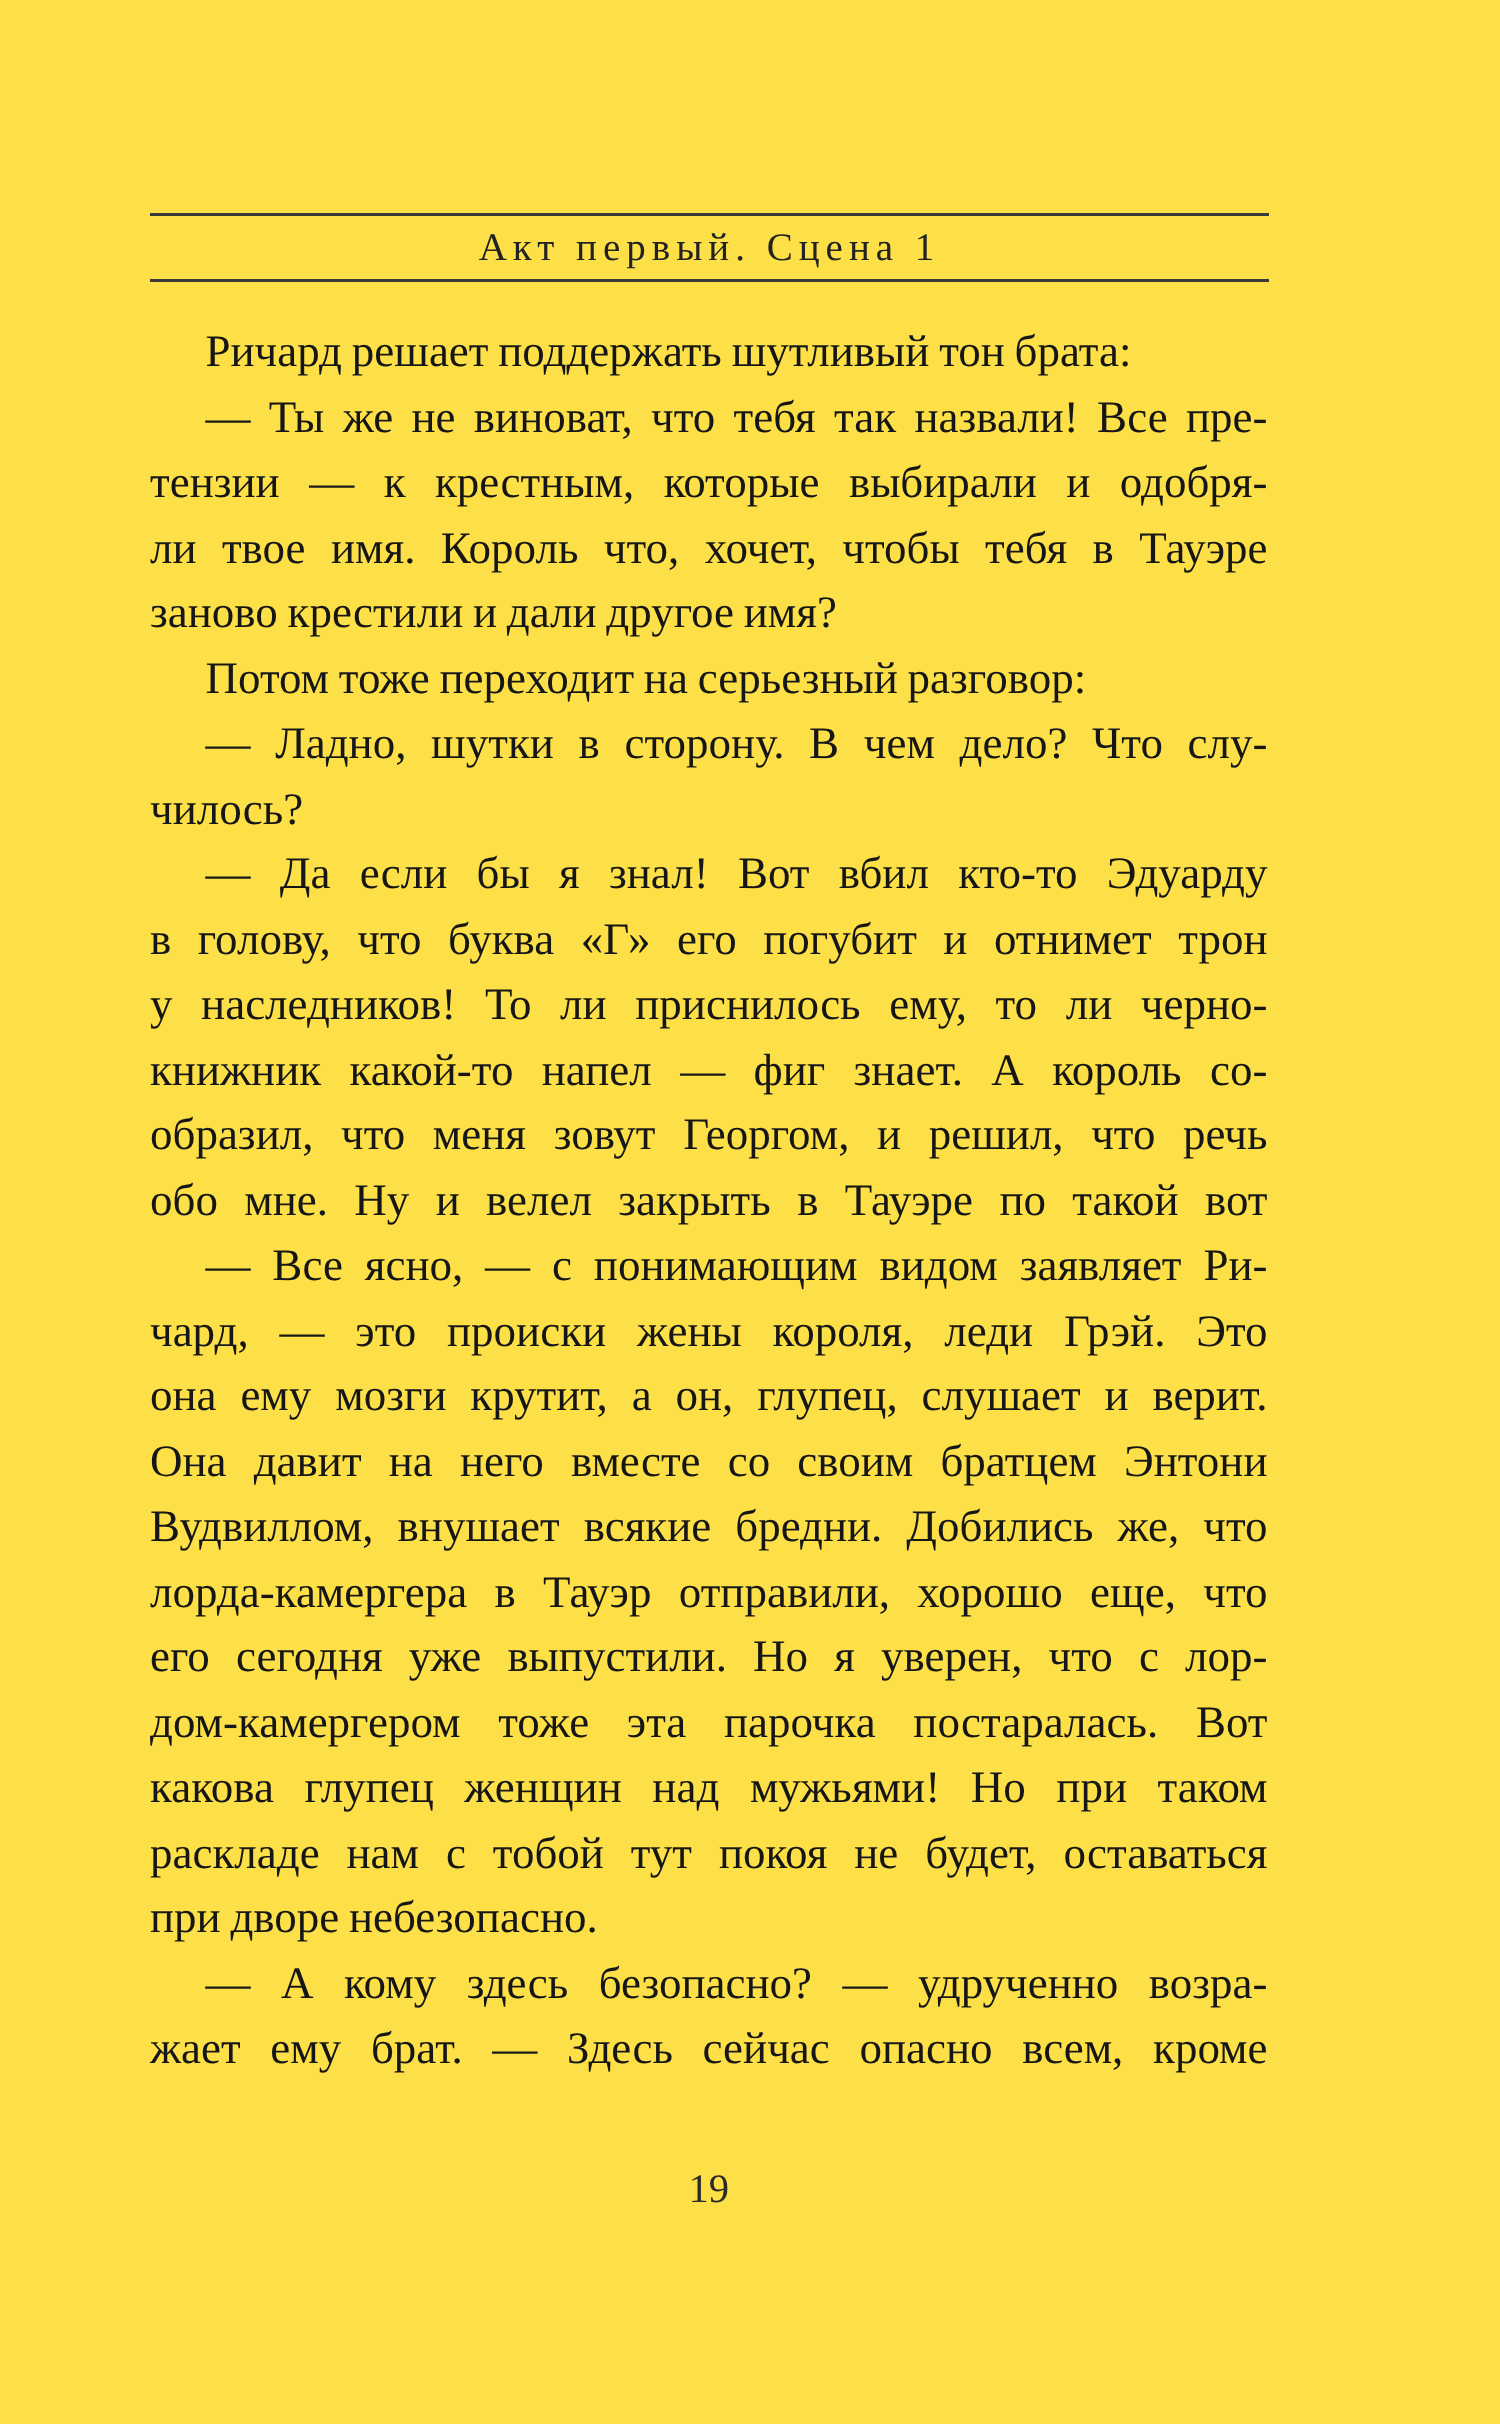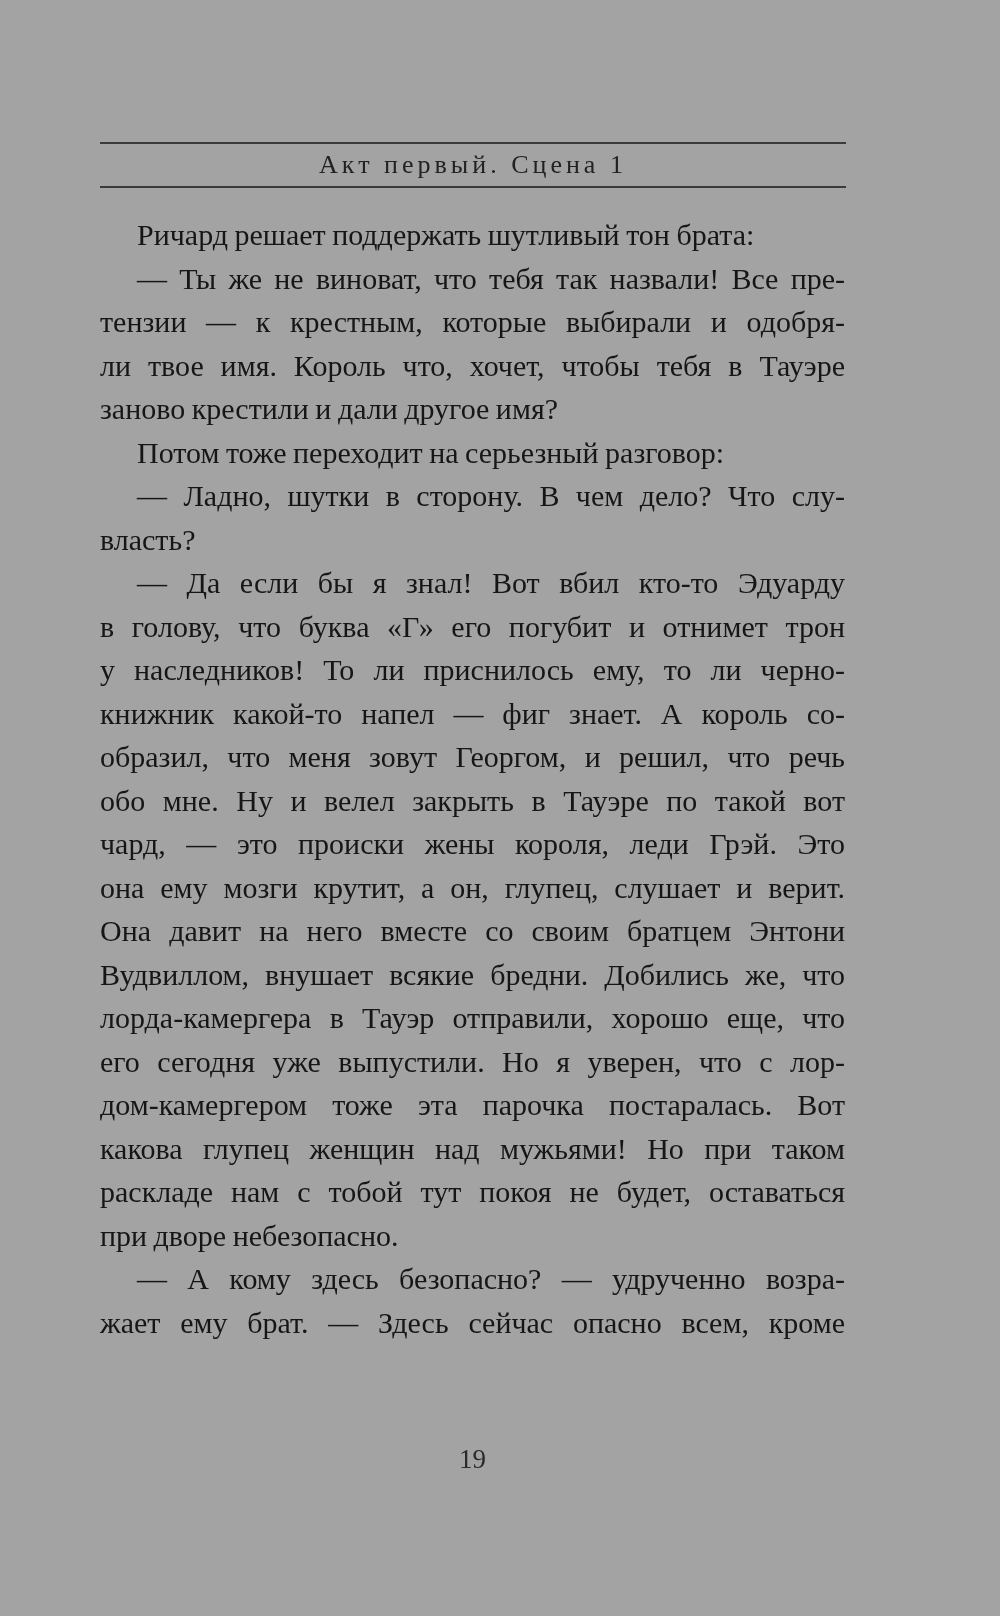--- a/index.html
+++ b/index.html
@@ -4,21 +4,21 @@
 <style>
   html, body {
     margin: 0;
     padding: 0;
     background: #ffffff;
   }
   #book-page {
     position: relative;
     width: 1000px;
     height: 1616px;
-    background: #a3a3a3;
+    background: #fde047;
     font-family: "Liberation Serif", "DejaVu Serif", serif;
     color: #1a1a1a;
     overflow: hidden;
   }
   .chapter-header {
     position: absolute;
     left: 100px;
     top: 142px;
     width: 746px;
     height: 46px;
@@ -88,27 +88,28 @@
   </div>
 
   <div class="text-block">
       <div class="line indent end">Ричард решает поддержать шутливый тон брата:</div>
       <div class="line indent">— Ты же не виноват, что тебя так назвали! Все пре-</div>
       <div class="line">тензии — к крестным, которые выбирали и одобря-</div>
       <div class="line">ли твое имя. Король что, хочет, чтобы тебя в Тауэре</div>
       <div class="line end">заново крестили и дали другое имя?</div>
       <div class="line indent end">Потом тоже переходит на серьезный разговор:</div>
       <div class="line indent">— Ладно, шутки в сторону. В чем дело? Что слу-</div>
-      <div class="line end">власть?</div>
+      <div class="line end">чилось?</div>
       <div class="line indent">— Да если бы я знал! Вот вбил кто-то Эдуарду</div>
       <div class="line">в голову, что буква «Г» его погубит и отнимет трон</div>
       <div class="line">у наследников! То ли приснилось ему, то ли черно-</div>
       <div class="line">книжник какой-то напел — фиг знает. А король со-</div>
       <div class="line">образил, что меня зовут Георгом, и решил, что речь</div>
       <div class="line">обо мне. Ну и велел закрыть в Тауэре по такой вот</div>
+      <div class="line indent">— Все ясно, — с понимающим видом заявляет Ри-</div>
       <div class="line">чард, — это происки жены короля, леди Грэй. Это</div>
       <div class="line">она ему мозги крутит, а он, глупец, слушает и верит.</div>
       <div class="line">Она давит на него вместе со своим братцем Энтони</div>
       <div class="line">Вудвиллом, внушает всякие бредни. Добились же, что</div>
       <div class="line">лорда-камергера в Тауэр отправили, хорошо еще, что</div>
       <div class="line">его сегодня уже выпустили. Но я уверен, что с лор-</div>
       <div class="line">дом-камергером тоже эта парочка постаралась. Вот</div>
       <div class="line">какова глупец женщин над мужьями! Но при таком</div>
       <div class="line">раскладе нам с тобой тут покоя не будет, оставаться</div>
       <div class="line end">при дворе небезопасно.</div>

